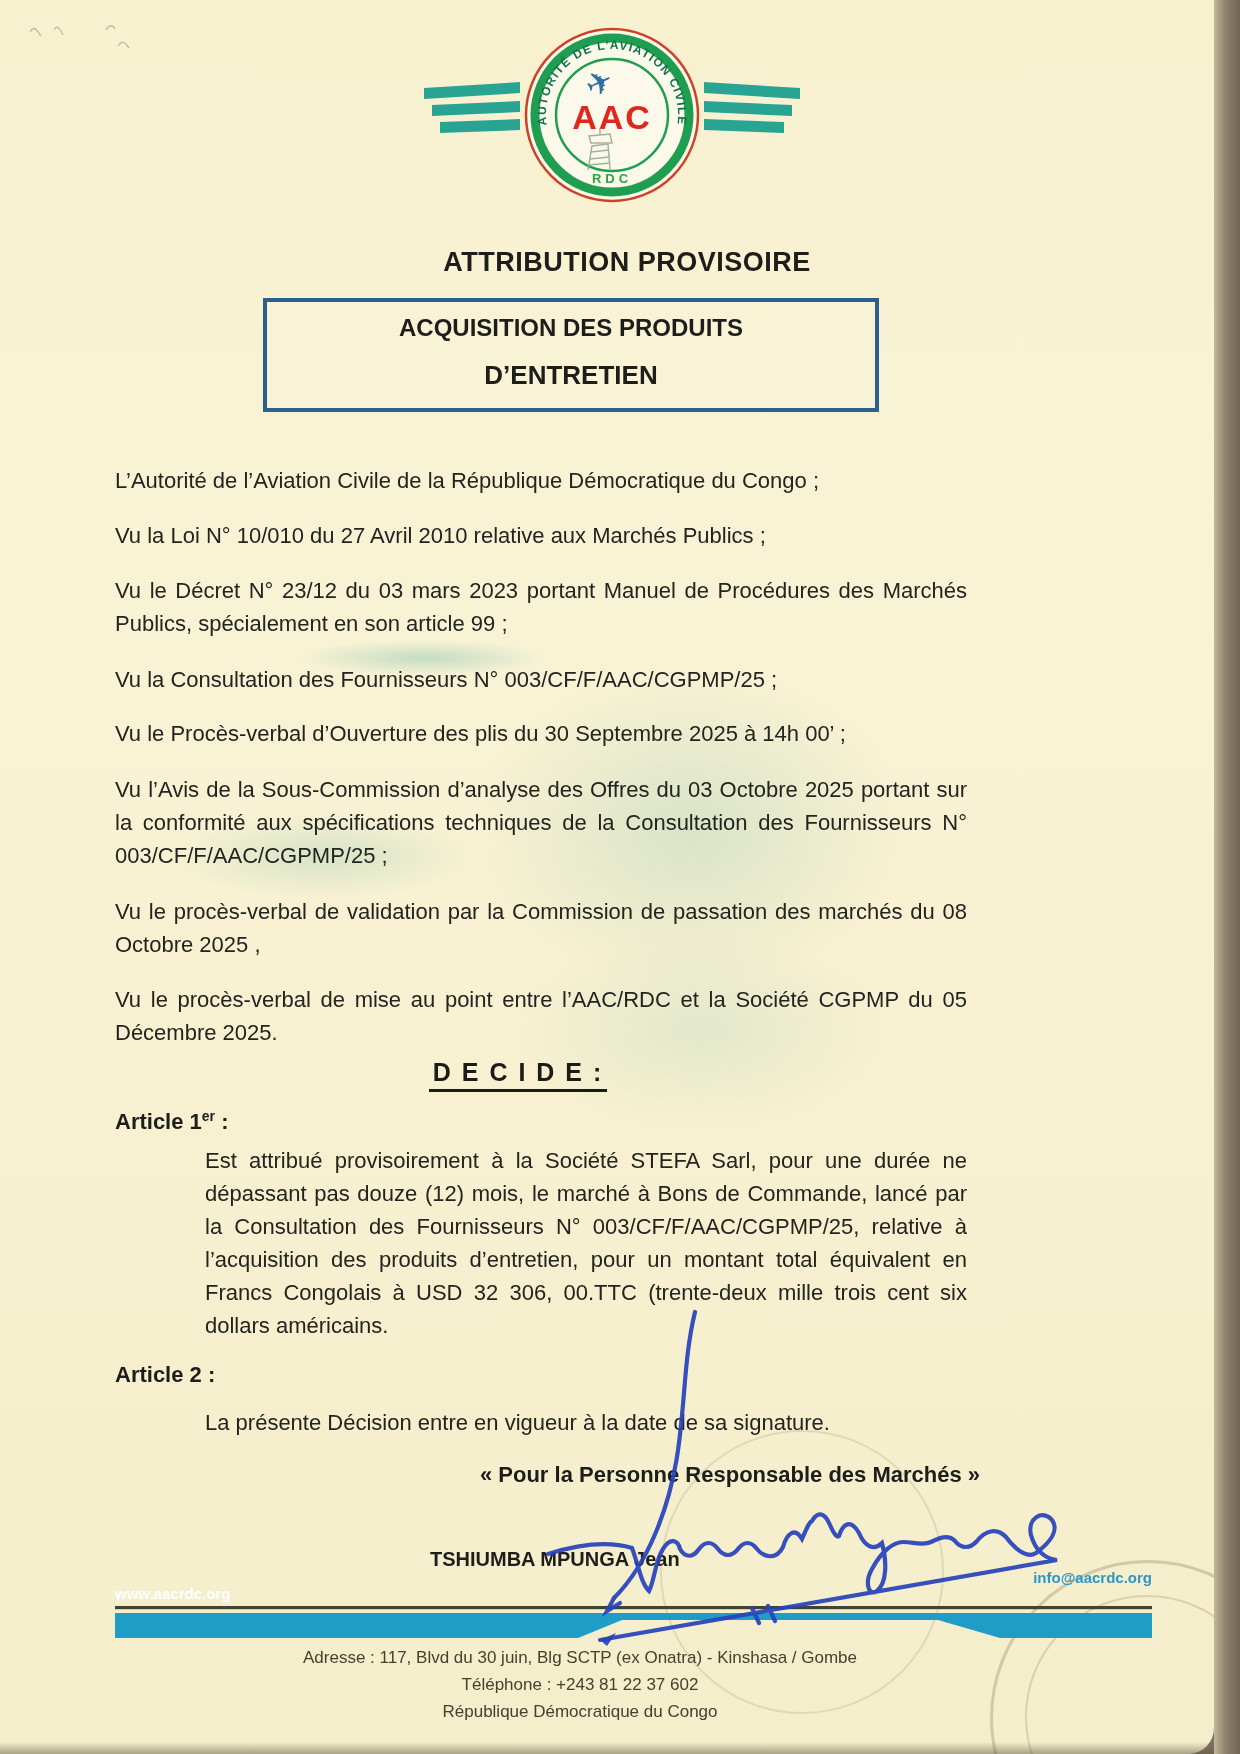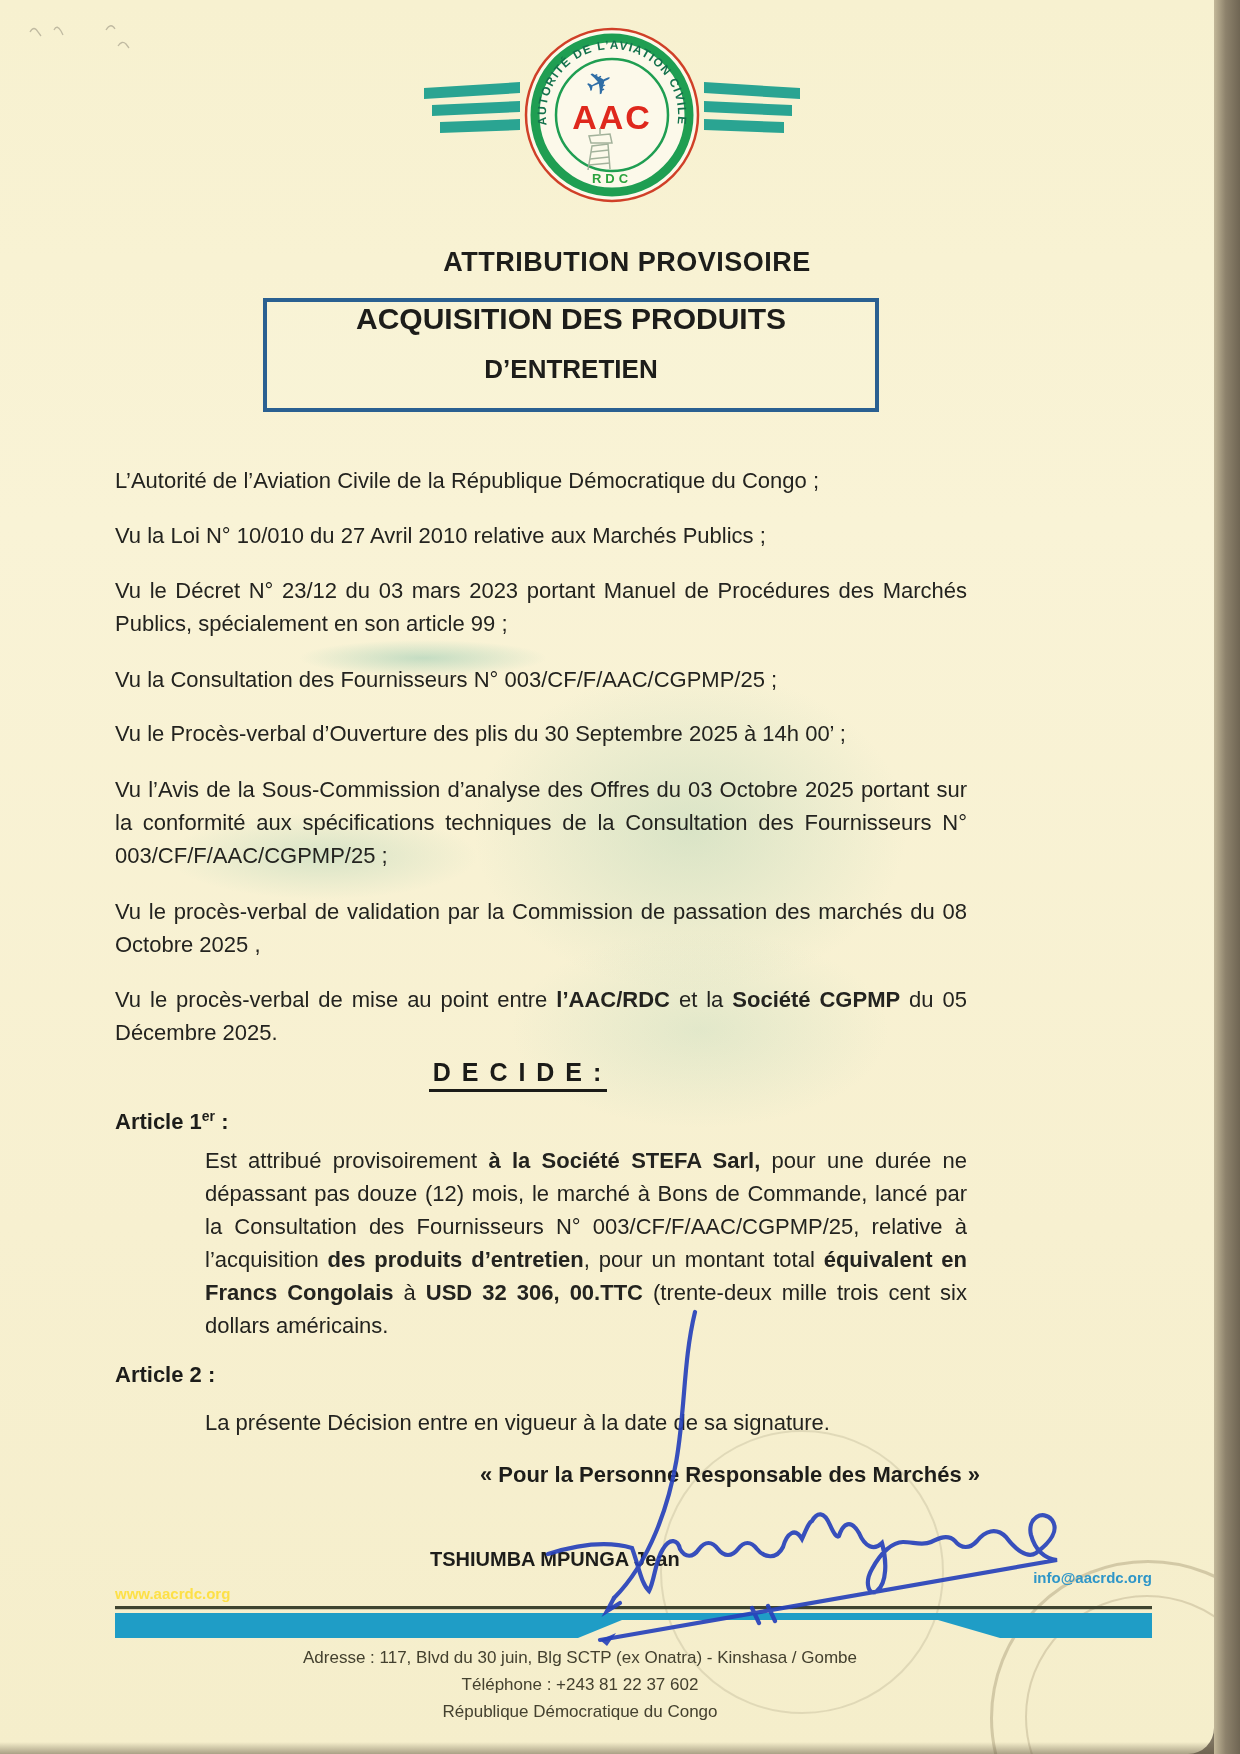--- a/index.html
+++ b/index.html
@@ -19,45 +19,45 @@
   .wm4{left:430px;top:890px;width:540px;height:280px;background:radial-gradient(closest-side,rgba(150,200,175,0.22),rgba(150,200,175,0) 70%);}
   .seal{position:absolute;border-radius:50%;pointer-events:none;}
   .seal1{left:990px;top:1560px;width:310px;height:310px;border:3px solid rgba(168,156,120,0.45);}
   .seal1b{left:1025px;top:1595px;width:240px;height:240px;border:2px solid rgba(168,156,120,0.35);}
   .seal2{left:660px;top:1430px;width:280px;height:280px;border:2px solid rgba(170,160,128,0.28);}
 
   .doc-title{position:absolute;left:0;top:247px;width:1214px;text-align:center;
     font-size:27px;font-weight:700;color:#1d1d1a;letter-spacing:0.5px;padding-left:20px;}
   .subject-box{position:absolute;left:263px;top:298px;width:608px;height:106px;
     border:4px solid #2a6091;background:rgba(250,245,218,0.35);text-align:center;}
-  .subject-box .l1{margin-top:0;font-size:30px;font-weight:700;color:#1d1d1a;}
+  .subject-box .l1{margin-top:12px;font-size:24px;font-weight:700;color:#1d1d1a;}
   .subject-box .l2{margin-top:18px;font-size:26px;font-weight:700;color:#1d1d1a;}
 
   .para{position:absolute;left:115px;width:852px;font-size:22px;line-height:33px;
     color:#23231f;text-align:justify;margin-top:22px;}
   .p1{top:442px}.p2{top:497px}.p3{top:552px}.p4{top:641px}.p5{top:695px}
   .p6{top:751px}.p7{top:873px}.p8{top:961px}
-  .b{font-weight:700;}
+  .b{font-weight:400;}
 
   .decide{position:absolute;left:0;top:1058px;width:1036px;text-align:center;}
   .decide span{display:inline-block;font-size:25px;font-weight:700;color:#1b1b18;
     letter-spacing:2px;border-bottom:3px solid #1b1b18;padding:0 4px 2px 4px;}
   .art-label{position:absolute;left:115px;font-size:22px;font-weight:700;color:#1d1d1a;}
   .a1{top:1108px}.a2{top:1362px}
   .art-label sup{font-size:14px;}
   .art-body{position:absolute;left:205px;top:1144px;width:762px;font-size:22px;
     line-height:33px;color:#23231f;text-align:justify;}
   .art2-text{position:absolute;left:205px;top:1410px;width:800px;font-size:22px;color:#23231f;}
 
   .for-line{position:absolute;left:430px;top:1462px;width:600px;text-align:center;
     font-size:22px;font-weight:700;color:#1d1d1a;}
   .sig-name{position:absolute;left:430px;top:1548px;width:570px;text-align:left;
     font-size:20px;font-weight:700;color:#1d1d1a;}
 
-  .website{position:absolute;left:115px;top:1585px;font-size:15px;font-weight:700;color:#fde047;}
+  .website{position:absolute;left:115px;top:1585px;font-size:15px;font-weight:700;color:#ffffff;}
   .email{position:absolute;left:960px;top:1569px;width:192px;text-align:right;
     font-size:15px;font-weight:700;color:#2f96c8;}
   .footer-lines{position:absolute;left:0;top:1644px;width:1160px;text-align:center;
     font-size:17px;color:#44412f;line-height:27px;}
 
   .logo-svg{position:absolute;left:402px;top:22px;}
   .footer-bar-svg{position:absolute;left:0;top:1598px;}
   .signature-svg{position:absolute;left:440px;top:1290px;z-index:5;}
   .pencil-svg{position:absolute;left:18px;top:18px;opacity:0.6;}
 </style>

